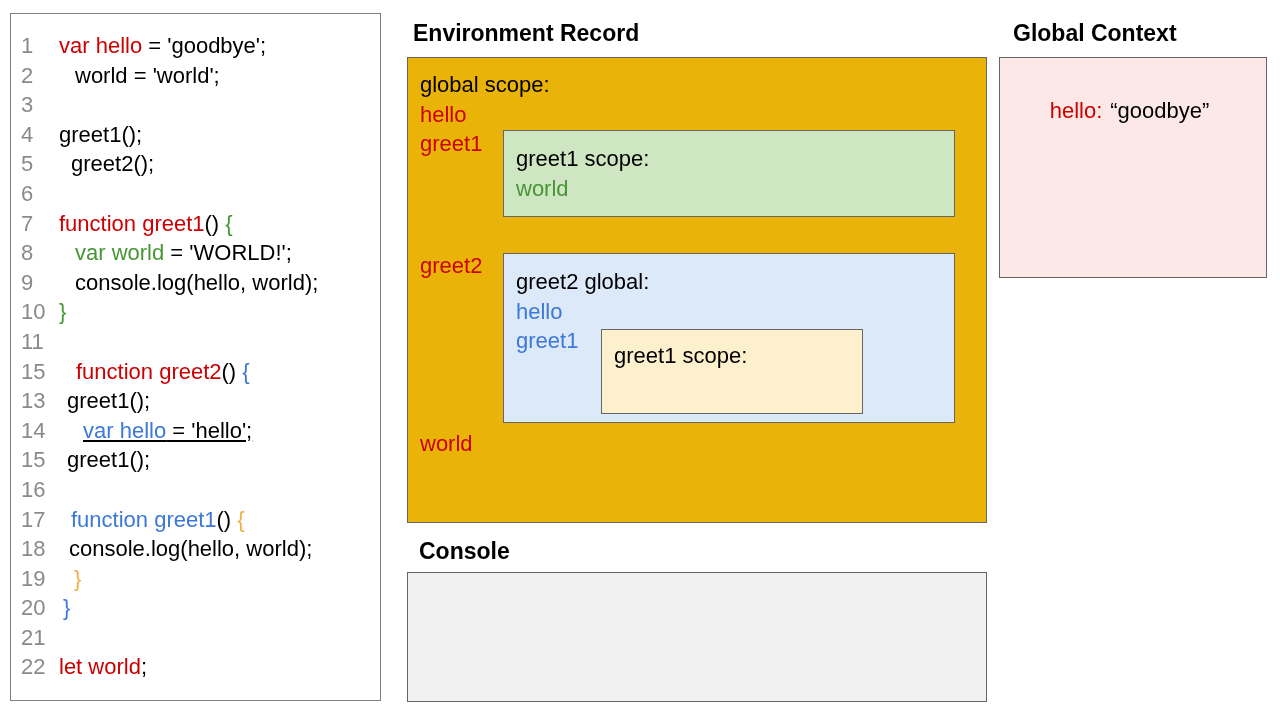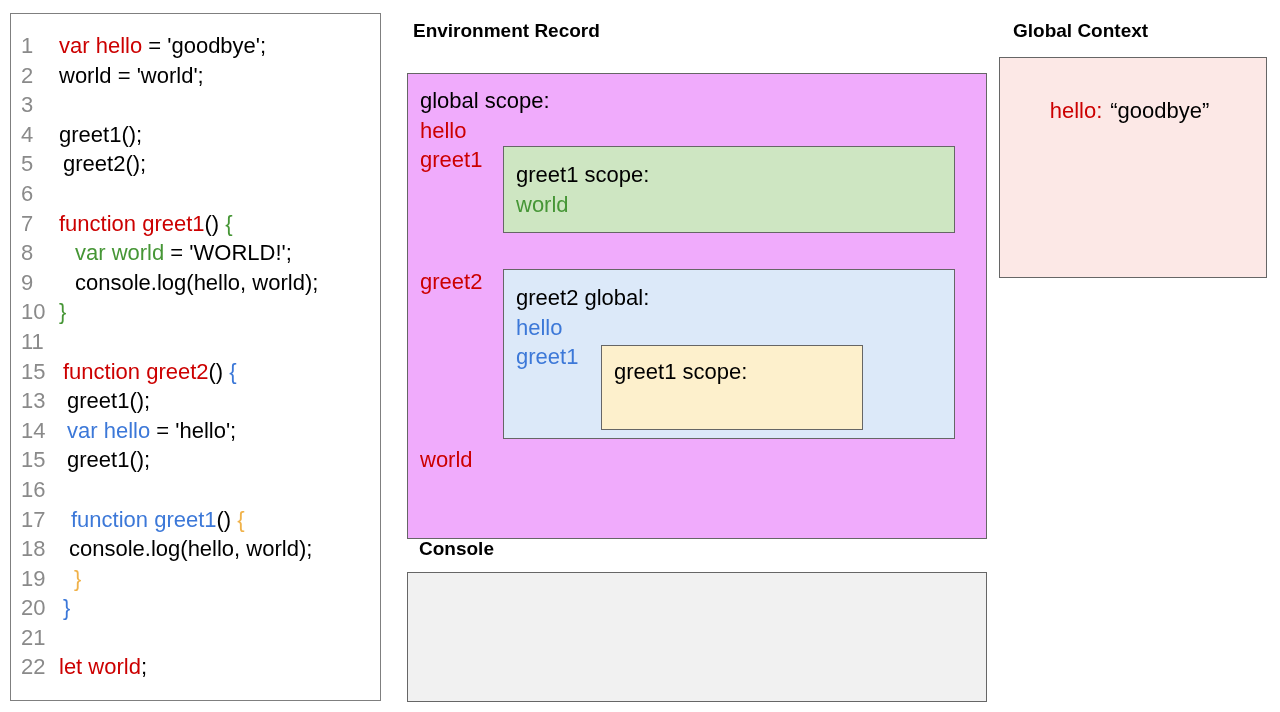--- a/index.html
+++ b/index.html
@@ -14,60 +14,60 @@
   .line-num{display:inline-block;width:38px;padding-left:10px;color:#8a8a8a;}
   .code-text{display:inline-block;}
   .tok-black{color:#000000;}
   .tok-red{color:#cc0000;}
   .tok-green{color:#469636;}
   .tok-blue{color:#3c78d8;}
   .tok-orange{color:#f0b24a;}
 
   
   .box{position:absolute;box-sizing:border-box;border:1.5px solid #666666;}
-  .env-box{left:407px;top:73px;width:580px;height:466px;background:#f0abfc;}
+  .env-box{left:407px;top:57px;width:580px;height:466px;background:#eab308;}
   .greet1-box{left:95px;top:72px;width:452px;height:87px;background:#cee6c2;}
   .greet2-box{left:95px;top:195px;width:452px;height:170px;background:#dce9f9;}
   .inner-greet1-box{left:97px;top:75px;width:262px;height:85px;background:#fdf0cc;}
   .gc-box{left:999px;top:57px;width:268px;height:221px;background:#fce8e6;}
   .console-box{left:407px;top:572px;width:580px;height:130px;background:#f1f1f1;}
 
-  .heading{position:absolute;font-weight:bold;font-size:19px;color:#000;}
+  .heading{position:absolute;font-weight:bold;font-size:23px;color:#000;}
   .h-env{left:413px;top:20px;}
   .h-gc{left:1013px;top:20px;}
   .h-console{left:419px;top:538px;}
 
   .dtext{position:absolute;font-size:22px;line-height:26px;white-space:pre;}
   .c-red{color:#cc0000;}
   .c-green{color:#469636;}
   .c-blue{color:#3c78d8;}
   .c-black{color:#000000;}
   .val{margin-left:8px;color:#000;}
 </style>
 </head>
 <body>
 
 <div class="stage">
 
   <div class="code-panel">
     <div class="code-lines">
         <div class="code-line"><span class="line-num">1</span><span class="code-text" style="margin-left: 0px;"><span class="tok-red">var hello</span><span class="tok-black"> = 'goodbye';</span></span></div>
-        <div class="code-line"><span class="line-num">2</span><span class="code-text" style="margin-left: 0px;"><span class="tok-black">world = 'world';</span></span></div>
+        <div class="code-line"><span class="line-num">2</span><span class="code-text" style="margin-left: 16px;"><span class="tok-black">world = 'world';</span></span></div>
         <div class="code-line"><span class="line-num">3</span><span class="code-text" style="margin-left: 0px;"></span></div>
         <div class="code-line"><span class="line-num">4</span><span class="code-text" style="margin-left: 0px;"><span class="tok-black">greet1();</span></span></div>
-        <div class="code-line"><span class="line-num">5</span><span class="code-text" style="margin-left: 4px;"><span class="tok-black">greet2();</span></span></div>
+        <div class="code-line"><span class="line-num">5</span><span class="code-text" style="margin-left: 12px;"><span class="tok-black">greet2();</span></span></div>
         <div class="code-line"><span class="line-num">6</span><span class="code-text" style="margin-left: 0px;"></span></div>
         <div class="code-line"><span class="line-num">7</span><span class="code-text" style="margin-left: 0px;"><span class="tok-red">function greet1</span><span class="tok-black">() </span><span class="tok-green">{</span></span></div>
         <div class="code-line"><span class="line-num">8</span><span class="code-text" style="margin-left: 16px;"><span class="tok-green">var world</span><span class="tok-black"> = 'WORLD!';</span></span></div>
         <div class="code-line"><span class="line-num">9</span><span class="code-text" style="margin-left: 16px;"><span class="tok-black">console.log(hello, world);</span></span></div>
         <div class="code-line"><span class="line-num">10</span><span class="code-text" style="margin-left: 0px;"><span class="tok-green">}</span></span></div>
         <div class="code-line"><span class="line-num">11</span><span class="code-text" style="margin-left: 0px;"></span></div>
-        <div class="code-line"><span class="line-num">15</span><span class="code-text" style="margin-left: 4px;"><span class="tok-red">function greet2</span><span class="tok-black">() </span><span class="tok-blue">{</span></span></div>
+        <div class="code-line"><span class="line-num">15</span><span class="code-text" style="margin-left: 17px;"><span class="tok-red">function greet2</span><span class="tok-black">() </span><span class="tok-blue">{</span></span></div>
         <div class="code-line"><span class="line-num">13</span><span class="code-text" style="margin-left: 8px;"><span class="tok-black">greet1();</span></span></div>
-        <div class="code-line"><span class="line-num">14</span><span class="code-text" style="margin-left: 8px;"><span class="tok-blue">var hello</span><span class="tok-black"> = 'hello';</span></span></div>
+        <div class="code-line"><span class="line-num">14</span><span class="code-text" style="margin-left: 24px; text-decoration: underline;"><span class="tok-blue">var hello</span><span class="tok-black"> = 'hello';</span></span></div>
         <div class="code-line"><span class="line-num">15</span><span class="code-text" style="margin-left: 8px;"><span class="tok-black">greet1();</span></span></div>
         <div class="code-line"><span class="line-num">16</span><span class="code-text" style="margin-left: 0px;"></span></div>
         <div class="code-line"><span class="line-num">17</span><span class="code-text" style="margin-left: 12px;"><span class="tok-blue">function greet1</span><span class="tok-black">() </span><span class="tok-orange">{</span></span></div>
         <div class="code-line"><span class="line-num">18</span><span class="code-text" style="margin-left: 10px;"><span class="tok-black">console.log(hello, world);</span></span></div>
         <div class="code-line"><span class="line-num">19</span><span class="code-text" style="margin-left: 15px;"><span class="tok-orange">}</span></span></div>
         <div class="code-line"><span class="line-num">20</span><span class="code-text" style="margin-left: 4px;"><span class="tok-blue">}</span></span></div>
         <div class="code-line"><span class="line-num">21</span><span class="code-text" style="margin-left: 0px;"></span></div>
         <div class="code-line"><span class="line-num">22</span><span class="code-text" style="margin-left: 0px;"><span class="tok-red">let world</span><span class="tok-black">;</span></span></div>
       </div>
   </div>

